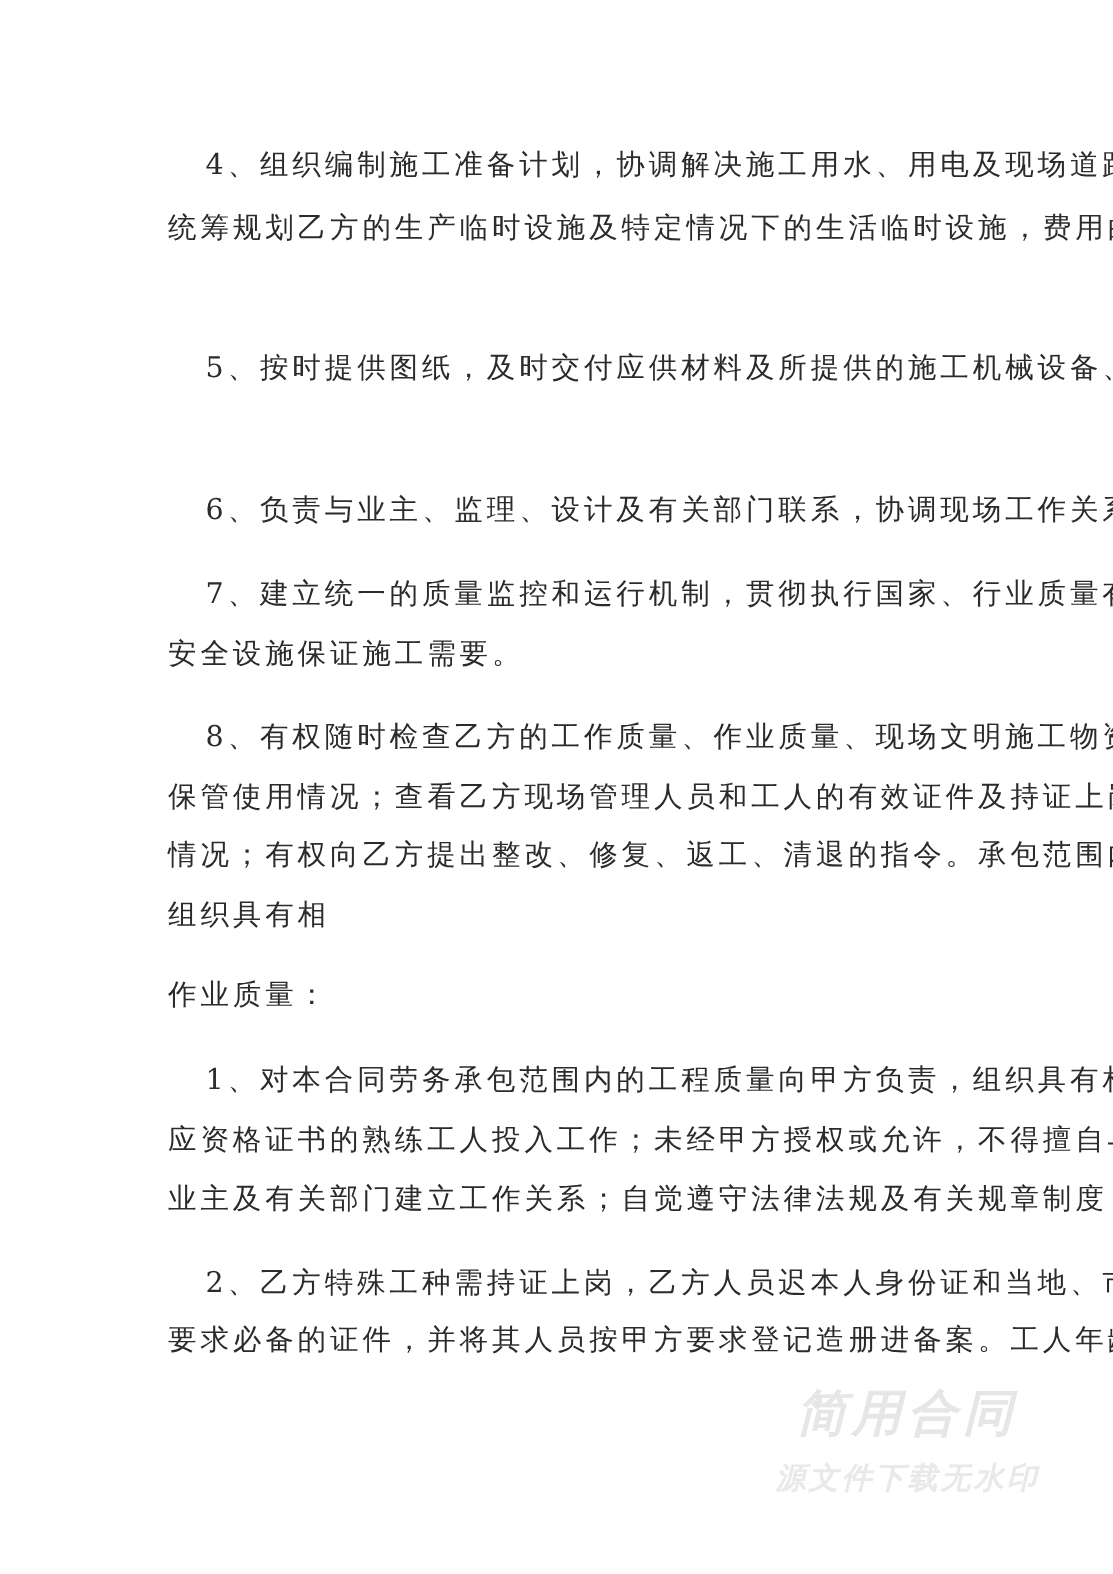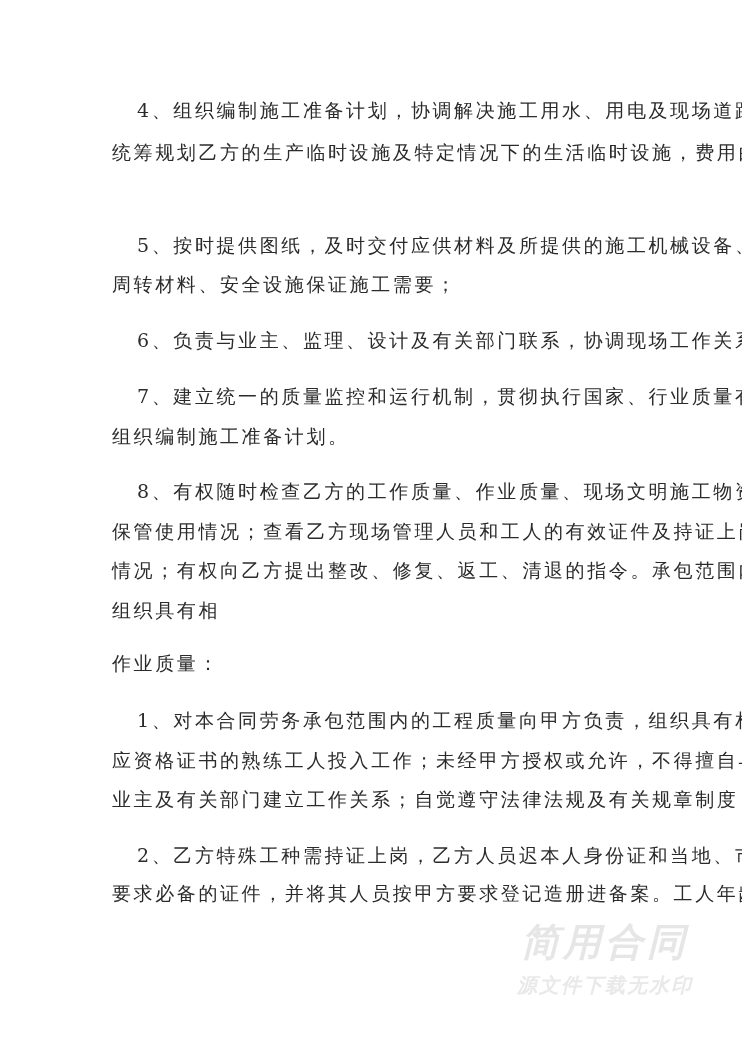--- a/index.html
+++ b/index.html
@@ -36,21 +36,21 @@
     position: absolute;
     left: 505px;
     top: 918px;
     width: 200px;
     text-align: center;
     font-family: "DejaVu Sans", "Liberation Sans", sans-serif;
     font-style: italic;
     user-select: none;
   }
   .wm-title {
-    font-size: 38px;
+    font-size: 33px;
     font-weight: bold;
     color: #e6e6e6;
     letter-spacing: 4px;
     line-height: 48px;
   }
   .wm-sub {
     font-size: 20px;
     font-weight: bold;
     color: #e9e9e9;
     letter-spacing: 2px;
@@ -60,26 +60,25 @@
 </style>
 </head>
 <body>
 
 <div class="page">
 
   <div class="line indent" style="top:98px">4、组织编制施工准备计划，协调解决施工用水、用电及现场道路，</div>
   <div class="line" style="top:140px">统筹规划乙方的生产临时设施及特定情况下的生活临时设施，费用由</div>
 
   <div class="line indent" style="top:233px">5、按时提供图纸，及时交付应供材料及所提供的施工机械设备、</div>
-  <div class="line" style="top:272px">周转材料、安全设施保证施工需要；</div>
 
   <div class="line indent" style="top:328px">6、负责与业主、监理、设计及有关部门联系，协调现场工作关系。</div>
 
   <div class="line indent" style="top:384px">7、建立统一的质量监控和运行机制，贯彻执行国家、行业质量有</div>
-  <div class="line" style="top:424px">组织编制施工准备计划。</div>
+  <div class="line" style="top:424px">安全设施保证施工需要。</div>
 
   <div class="line indent" style="top:479px">8、有权随时检查乙方的工作质量、作业质量、现场文明施工物资</div>
   <div class="line" style="top:519px">保管使用情况；查看乙方现场管理人员和工人的有效证件及持证上岗</div>
   <div class="line" style="top:558px">情况；有权向乙方提出整改、修复、返工、清退的指令。承包范围内</div>
   <div class="line" style="top:598px">组织具有相</div>
 
   <div class="line" style="top:651px">作业质量：</div>
 
   <div class="line indent" style="top:708px">1、对本合同劳务承包范围内的工程质量向甲方负责，组织具有相</div>
   <div class="line" style="top:748px">应资格证书的熟练工人投入工作；未经甲方授权或允许，不得擅自与</div>

